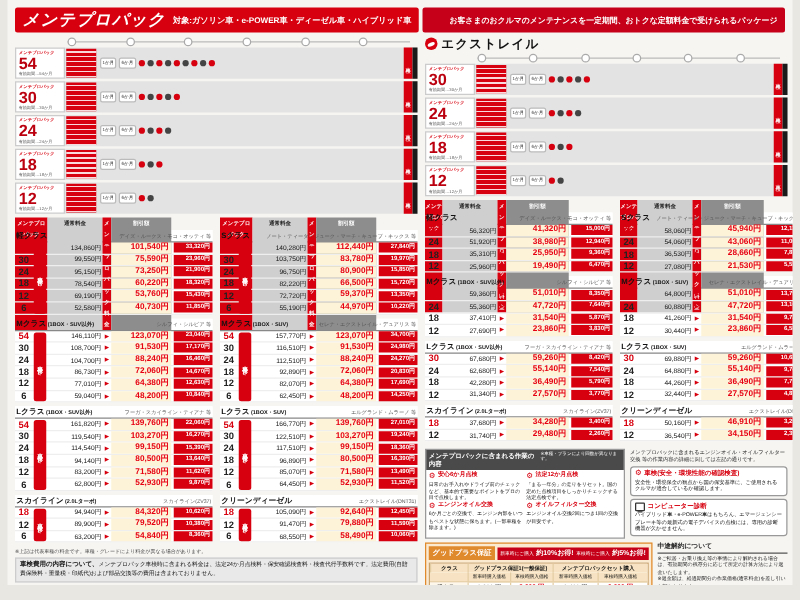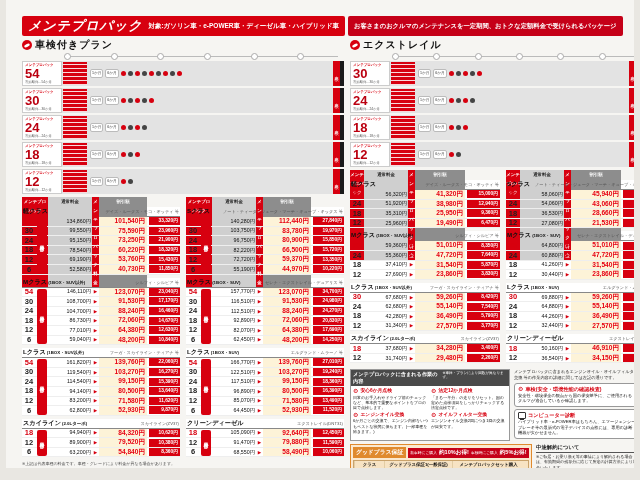--- a/index.html
+++ b/index.html
@@ -1,17 +1,17 @@
 <!DOCTYPE html>
 <html><head>
 <meta charset="utf-8">
 <style>
   html,body{margin:0;padding:0;}
   body{width:640px;height:480px;background:#e9e7e2;font-family:"Liberation Sans","DejaVu Sans",sans-serif;color:#111;}
-  .page{position:relative;width:628px;height:468px;margin:0 auto;background:#f6f5f2;padding:16px;box-sizing:border-box;overflow:hidden;}
+  .page{position:relative;width:628px;height:468px;margin:0 auto;background:#f6f5f2;padding:6px;box-sizing:border-box;overflow:hidden;}
   
   .hdr{display:flex;align-items:stretch;height:20px;margin-bottom:2px;}
   .hdr-left{background:#d7000f;color:#fff;display:flex;align-items:center;padding:0 6px;border-radius:2px;}
   .hdr-title{font-weight:bold;font-style:italic;font-size:13px;letter-spacing:1px;white-space:nowrap;}
   .hdr-sub{font-size:6.5px;font-weight:bold;margin-left:6px;white-space:nowrap;}
   .hdr-right{flex:1;background:#c50018;color:#fff;display:flex;align-items:center;justify-content:flex-end;font-size:6.3px;font-weight:bold;padding:0 6px;margin-left:3px;border-radius:2px;white-space:nowrap;}
   
   .main{display:flex;gap:6px;}
   .panelL{width:326px;}
   .panelR{width:290px;}
@@ -111,24 +111,20 @@
     <div class="hdr-left">
       <span class="hdr-title">メンテプロパック</span>
       <span class="hdr-sub">対象:ガソリン車・e-POWER車・ディーゼル車・ハイブリッド車</span>
     </div>
     <div class="hdr-right">お客さまのおクルマのメンテナンスを一定期間、おトクな定額料金で受けられるパッケージ</div>
   </div>
 
   <div class="main">
 
     <div class="panelL">
-      <div class="ptitle">
-        <span class="plogo"></span>
-        <span class="ptitle-text">車検付きプラン</span>
-      </div>
       <div id="tlL">
           <div class="scale">
             <span class="scale-line"></span>
             <span class="scale-dot"></span>
             <span class="scale-dot"></span>
             <span class="scale-dot"></span>
             <span class="scale-dot"></span>
             <span class="scale-dot"></span>
             <span class="scale-dot"></span>
           </div>

